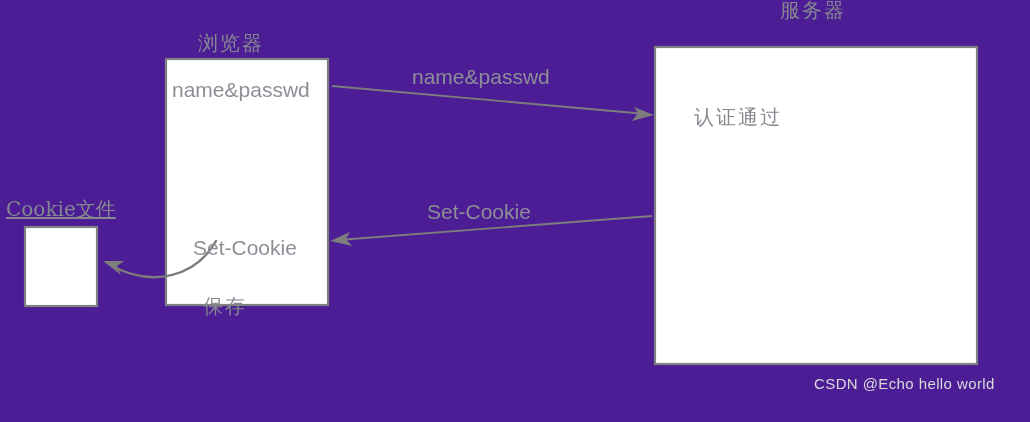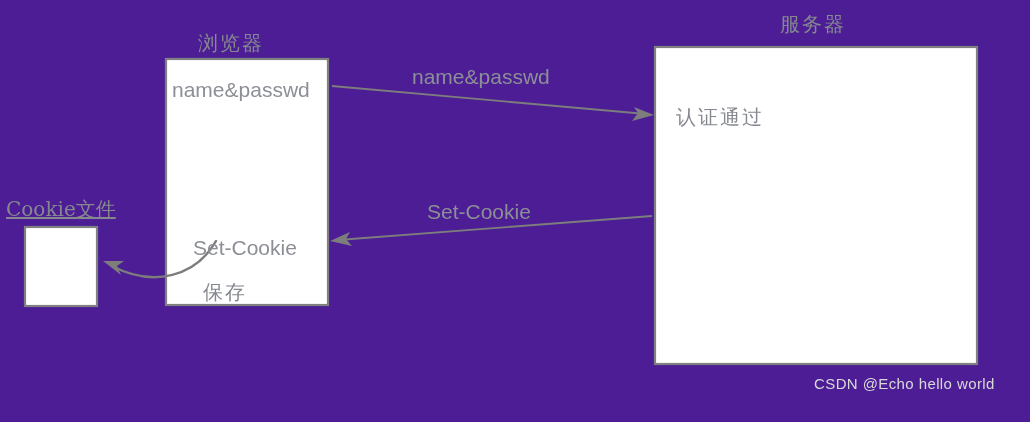--- a/index.html
+++ b/index.html
@@ -80,31 +80,31 @@
     </g>
 
     <g>
       <path d="M 216,241 C 196,276 154,288 112,266" fill="none" stroke="#7d7d7d" stroke-width="2.4" stroke-linecap="round"></path>
       <polygon points="103,261 124,261 117,266 121,275" fill="#7d7d7d"></polygon>
     </g>
   </svg>
 
   <div class="txt cjk" style="left:198px; top:33px;">浏览器</div>
 
-  <div class="txt cjk" style="left:780px; top:14px;text-align:right;">服务器</div>
+  <div class="txt cjk" style="left:780px; top:0;text-align:right;">服务器</div>
 
   <div class="txt mixed" style="left:6px; top:199px;text-decoration:underline;">Cookie文件</div>
 
   <div class="txt latin" style="left:172px; top:79px;">name&amp;passwd</div>
 
   <div class="txt latin" style="left:193px; top:237px;">Set-Cookie</div>
 
-  <div class="txt cjk" style="left:203px; top:282px;">保存</div>
+  <div class="txt cjk" style="left:203px; top:296px;">保存</div>
 
-  <div class="txt cjk" style="left:676px; top:107px;">认证通过</div>
+  <div class="txt cjk" style="left:694px; top:107px;">认证通过</div>
 
 
   <div class="txt latin" style="left:412px; top:66px;">name&amp;passwd</div>
 
   <div class="txt latin" style="left:427px; top:201px;">Set-Cookie</div>
 
   <div class="txt watermark" style="left:814px; top:376px;">CSDN @Echo hello world</div>
 
 </div>
 

